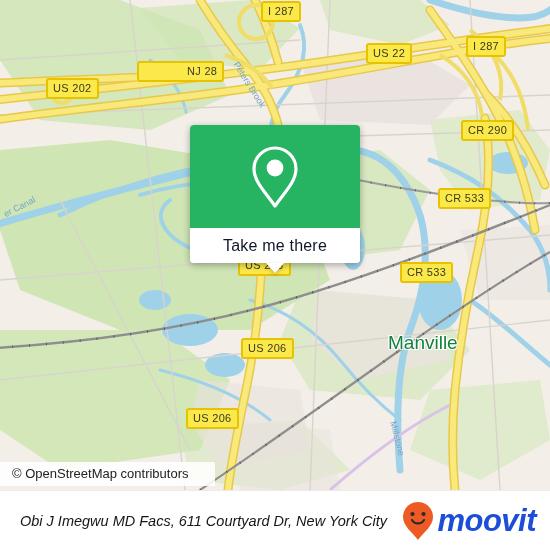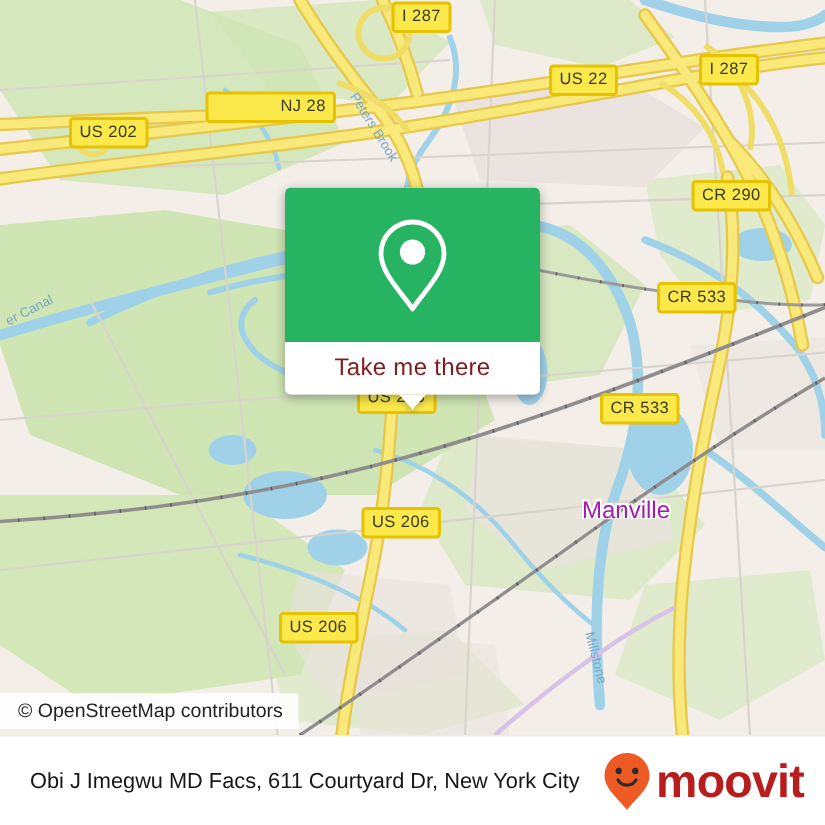--- a/index.html
+++ b/index.html
@@ -28,22 +28,22 @@
     font-size:11px;
     line-height:14px;
     padding:1px 5px 2px 5px;
     white-space:nowrap;
     letter-spacing:.3px;
     box-sizing:border-box;
     text-align:center;
   }
   .town{
     position:absolute;
-    color:#a21caf;
-    font-size:16px;
+    color:#15803d;
+    font-size:19px;
     white-space:nowrap;
     text-shadow:1px 1px 0 #fff,-1px 1px 0 #fff,1px -1px 0 #fff,-1px -1px 0 #fff;
   }
   .waterlabel{
     position:absolute;
     color:#7aa7c7;
     font-size:9px;
     white-space:nowrap;
     font-style:normal;
   }
@@ -59,59 +59,60 @@
     position:absolute;left:0;top:0;right:0;height:103px;
     background:#26b463;
     display:flex;align-items:center;justify-content:center;
   }
   .card-bottom{
     position:absolute;left:0;top:103px;right:0;bottom:0;
     background:#ffffff;
     display:flex;align-items:center;justify-content:center;
   }
   .card-bottom span{
-    color:#7f1d1d;font-size:16px;letter-spacing:.2px;
+    color:#0f172a;font-size:16px;letter-spacing:.2px;
   }
   .card-tail{
     position:absolute;left:50%;top:263px;margin-left:-9px;
     width:0;height:0;
     border-left:9px solid transparent;
     border-right:9px solid transparent;
     border-top:10px solid #ffffff;
     filter:drop-shadow(0 2px 2px rgba(0,0,0,.2));
   }
 
   
   .attrib{
     position:absolute;left:0;top:462px;
     background:rgba(255,255,255,.88);
-    padding:4px 10px 5px 12px;
+    padding:4px 26px 5px 12px;
     font-size:13px;color:#222;
     border-top-right-radius:2px;
     white-space:nowrap;
   }
 
   
   .footer{
     position:absolute;left:0;top:490px;width:550px;height:60px;
     background:#ffffff;
     display:flex;align-items:center;
     border-top:1px solid #eceaea;
     box-sizing:border-box;
+    font-style:italic;
   }
   .footer-text{
     flex:1;
     padding:0 6px 0 20px;
     font-size:14.5px;line-height:20px;color:#161616;
   }
   .logo{
     display:flex;align-items:center;padding-right:14px;gap:2px;
   }
   .logo-word{
-    font-size:31px;line-height:31px;color:#b91c1c;font-weight:bold;
+    font-size:31px;line-height:31px;color:#1d4ed8;font-weight:bold;
     letter-spacing:-.5px;
   }
 </style>
 </head>
 <body>
 
 <div class="screen">
 
   <div class="map">
     <div class="map-bg"></div>

